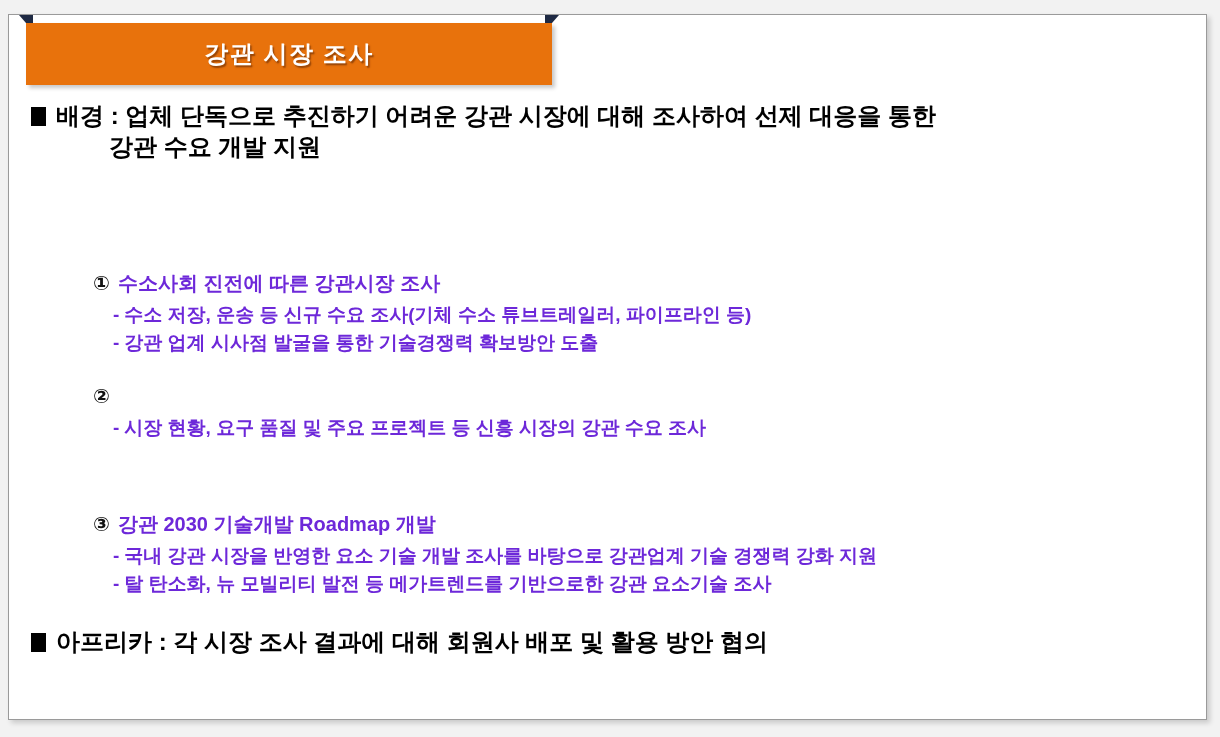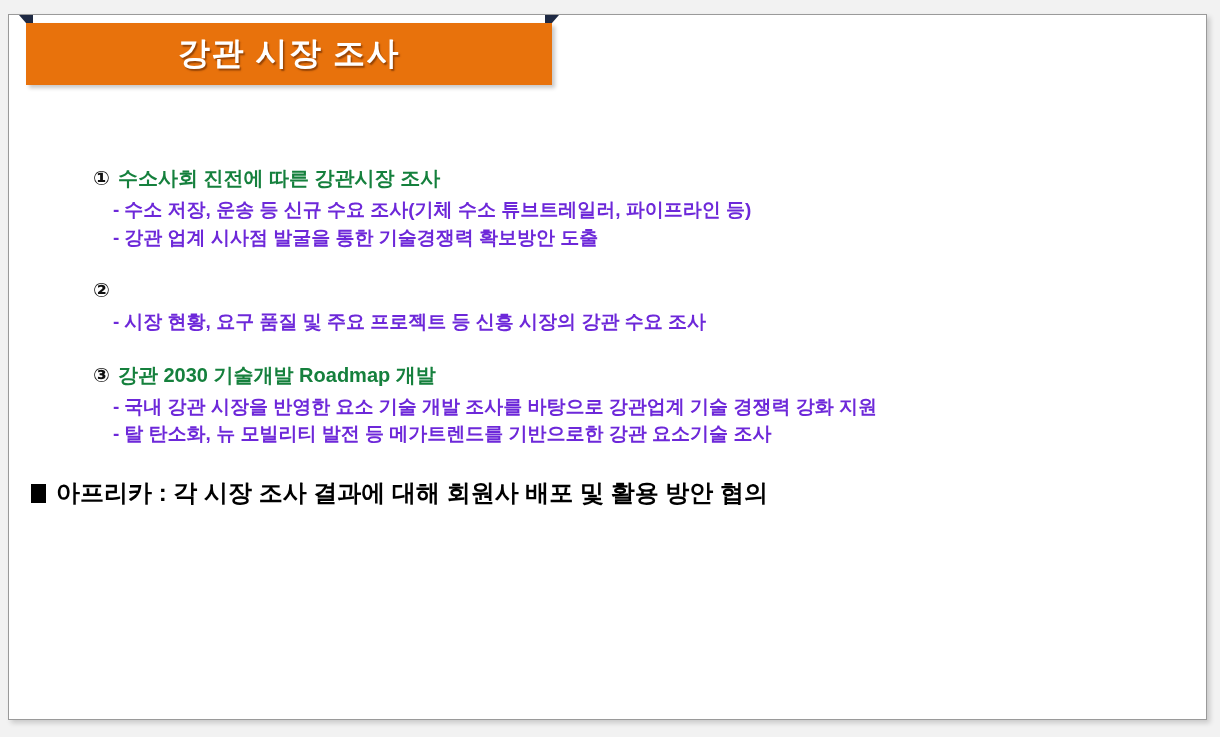--- a/index.html
+++ b/index.html
@@ -57,21 +57,21 @@
     width: 526px;
     height: 62px;
     background: #e8720c;
     box-shadow: 3px 3px 4px rgba(0,0,0,0.22);
     display: flex;
     align-items: center;
     justify-content: center;
   }
   .title-text {
     color: #ffffff;
-    font-size: 32px;
+    font-size: 24px;
     font-weight: bold;
     letter-spacing: 1.5px;
     text-shadow: 1.5px 1.5px 1.5px rgba(80,30,0,0.55);
     white-space: nowrap;
   }
 
   
   .body-area {
     position: absolute;
     left: 0;
@@ -121,21 +121,22 @@
     line-height: 1.3;
     margin-bottom: 5px;
   }
   .num-circle {
     color: #111111;
     margin-right: 8px;
     font-size: 20px;
     flex: 0 0 auto;
   }
   .num-title {
-    color: #15803d;
+    color: #6d28d9;
+    margin-top: 44px;
   }
   .dash-line {
     font-size: 19px;
     font-weight: bold;
     color: #6d28d9;
     line-height: 1.45;
     padding-left: 20px;
     white-space: nowrap;
   }
   .dash-mark {
@@ -150,20 +151,27 @@
   <div class="title-banner-wrap">
     <div class="ribbon-tail-left"></div>
     <div class="ribbon-tail-right"></div>
     <div class="title-banner">
       <span class="title-text">강관 시장 조사</span>
     </div>
   </div>
 
   <div class="body-area">
 
+    <div class="bullet-block">
+      <span class="bullet-square"></span>
+      <span class="bullet-lines">
+        <span>배경 : 업체 단독으로 추진하기 어려운 강관 시장에 대해 조사하여 선제 대응을 통한</span>
+        <div class="bullet-line-2">강관 수요 개발 지원</div>
+      </span>
+    </div>
 
     <div class="section-gap-1"></div>
 
 
     <div class="section-gap-2"></div>
 
     <div class="num-group">
       <div class="num-heading">
         <span class="num-circle">①</span>
         <span class="num-title">수소사회 진전에 따른 강관시장 조사</span>

